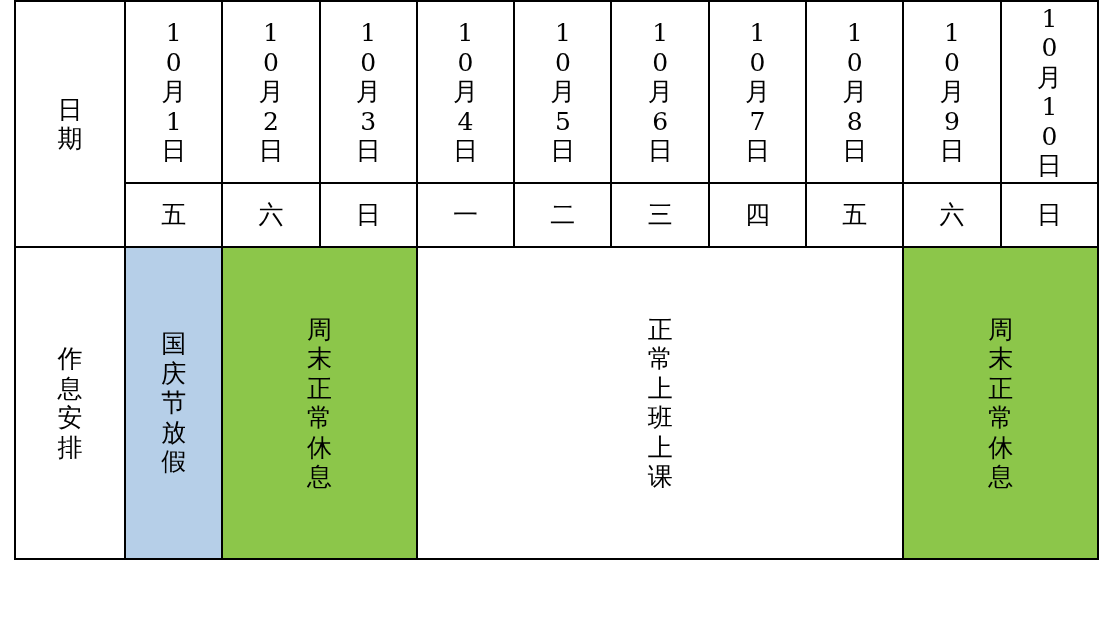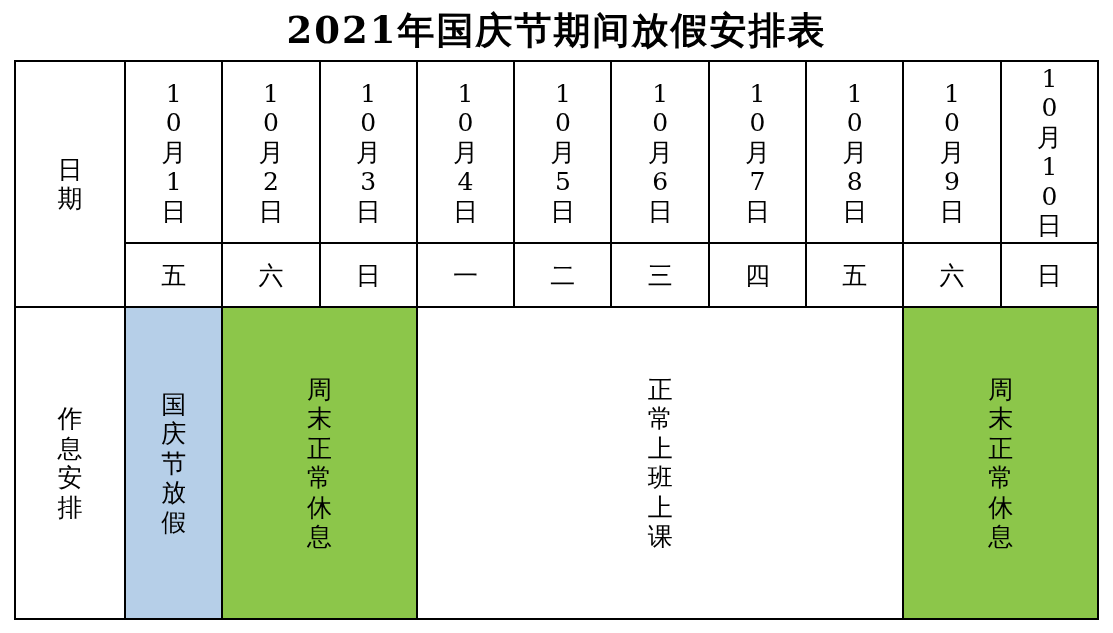--- a/index.html
+++ b/index.html
@@ -78,21 +78,20 @@
   }
   .white {
     background: #ffffff;
   }
 </style>
 </head>
 <body>
 
 <div class="page">
 
-  <div class="title">2021年国庆节期间放假安排表</div>
 
   <table class="schedule">
     <tbody>
       <tr>
         <td class="rowhead-date" rowspan="2">
           <span class="vert">
               <span>日</span>
               <span>期</span>
             </span>
         </td>

